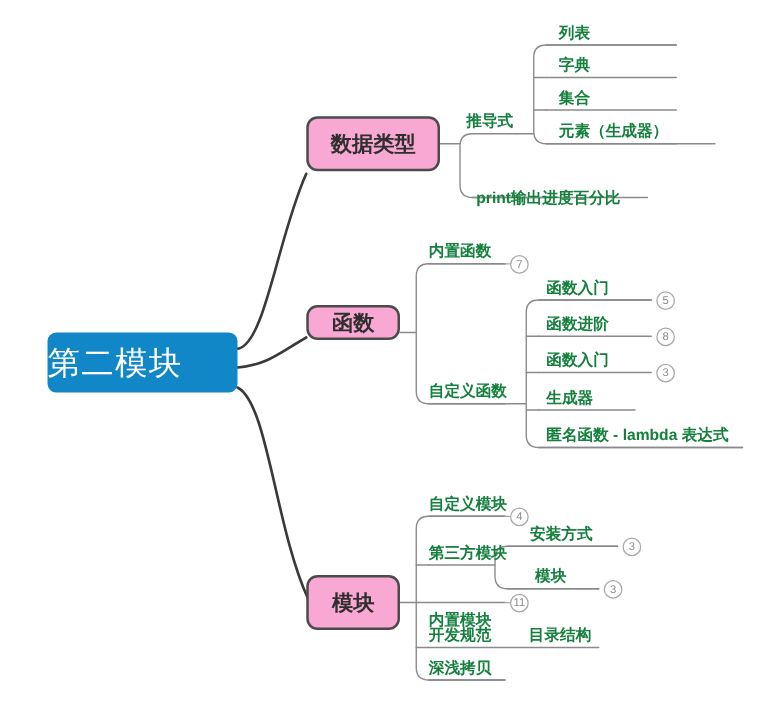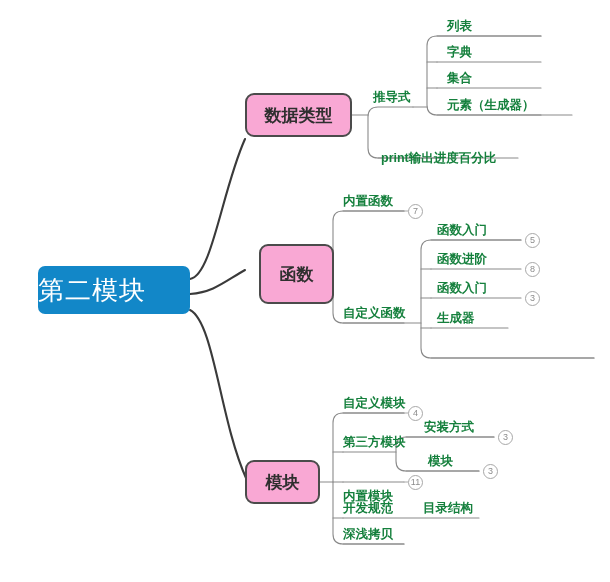--- a/index.html
+++ b/index.html
@@ -162,21 +162,21 @@
   </svg>
 
   <div class="root-node" style="left:38px; top:266px; width:152px; height:48px; background:#1287c8;">
     <span>第二模块</span>
   </div>
 
   <div class="main-node" style="left:245px; top:93px; width:107px; height:44px;">
     <span>数据类型</span>
   </div>
 
-  <div class="main-node" style="left:245px; top:244px; width:75px; height:60px;margin-left:14px;">
+  <div class="main-node" style="left:245px; top:244px; width:75px; height:28px;">
     <span>函数</span>
   </div>
 
   <div class="main-node" style="left:245px; top:460px; width:75px; height:44px;">
     <span>模块</span>
   </div>
 
   <div class="leaf" style="left:373px; top:91px;">
     <span>推导式</span>
   </div>
@@ -230,20 +230,23 @@
     <span>函数入门</span>
   </div>
   <div class="badge" style="left:525px; top:291px;">
     <span>3</span>
   </div>
 
   <div class="leaf" style="left:437px; top:312px;">
     <span>生成器</span>
   </div>
 
+  <div class="leaf" style="left:437px; top:342px;">
+    <span>匿名函数 - lambda 表达式</span>
+  </div>
 
   <div class="leaf" style="left:343px; top:397px;">
     <span>自定义模块</span>
   </div>
   <div class="badge" style="left:408px; top:406px;">
     <span>4</span>
   </div>
 
   <div class="leaf" style="left:343px; top:436px;">
     <span>第三方模块</span>

